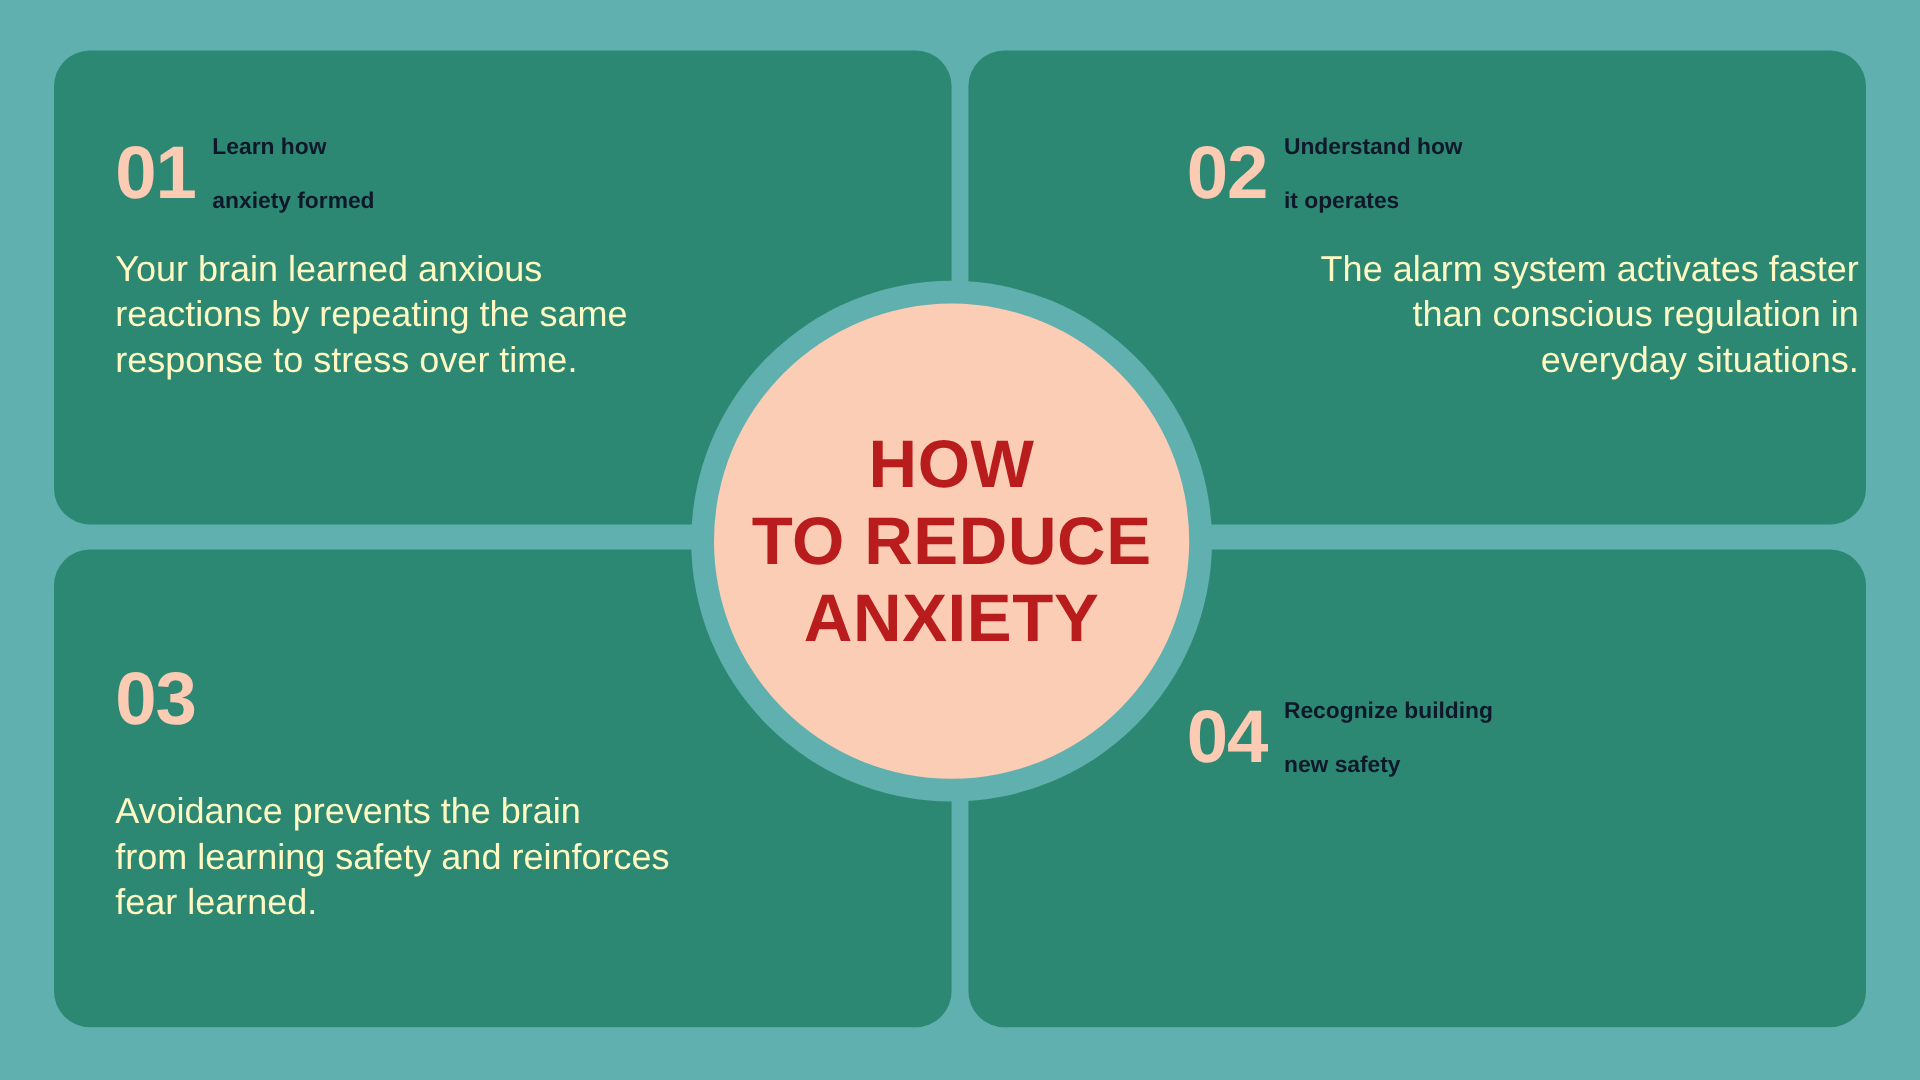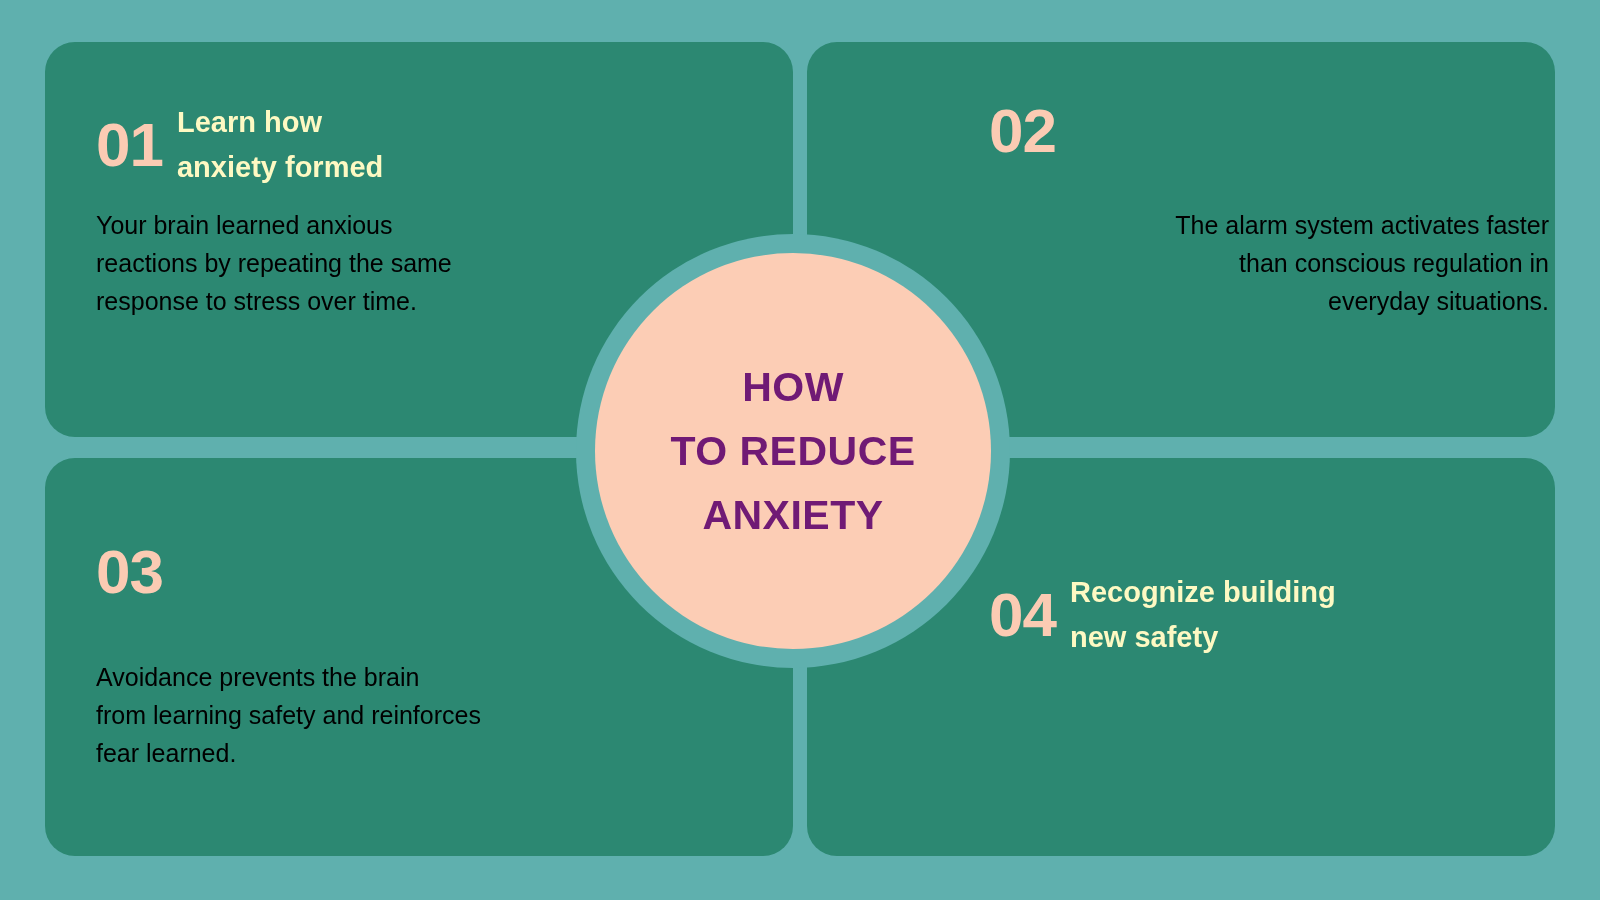--- a/index.html
+++ b/index.html
@@ -55,45 +55,45 @@
   .num {
     font-size:62px;
     font-weight:bold;
     color:#FBCBB3;
     line-height:1;
     letter-spacing:-1px;
     flex:0 0 auto;
   }
 
   .title {
-    font-size:29px;
+    font-size:19px;
     font-weight:bold;
-    color:#fef9c3;
+    color:#0f172a;
     line-height:45px;
     white-space:pre-line;
   }
 
   .body {
-    font-size:25px;
+    font-size:30px;
     font-weight:normal;
-    color:#000000;
+    color:#fef9c3;
     line-height:38px;
     white-space:pre-line;
   }
 
   
   #card-01 .head-row { position:absolute; left:51px; top:58px; }
   #card-01 .body     { position:absolute; left:51px; top:164px; width:560px; }
 
   
   #card-02 .head-row { position:absolute; left:182px; top:58px;align-items:center; }
   #card-02 .body     { position:absolute; left:182px; top:164px; width:560px;text-align:right; }
 
   
-  #card-03 .head-row { position:absolute; left:51px; top:83px; }
+  #card-03 .head-row { position:absolute; left:51px; top:94px; }
   #card-03 .body     { position:absolute; left:51px; top:200px; width:580px; }
 
   
   #card-04 .head-row { position:absolute; left:182px; top:112px; }
   #card-04 .body     { position:absolute; left:182px; top:200px; width:560px; }
 
   
   .center-circle {
     position:absolute;
     left:576px;
@@ -112,23 +112,23 @@
     width:396px;
     height:396px;
     border-radius:50%;
     background:#FCCDB5;
     display:flex;
     align-items:center;
     justify-content:center;
   }
 
   .center-title {
-    font-size:41px;
+    font-size:56px;
     font-weight:bold;
-    color:#701a75;
+    color:#b91c1c;
     line-height:64px;
     text-align:center;
     letter-spacing:0.5px;
     white-space:pre-line;
   }
 </style>
 </head>
 <body>
 
 <div class="infographic">
@@ -142,20 +142,22 @@
 anxiety formed</span>
       </div>
       <div class="body">Your brain learned anxious
 reactions by repeating the same
 response to stress over time.</div>
     </div>
 
     <div class="card" id="card-02">
       <div class="head-row">
         <span class="num">02</span>
+        <span class="title">Understand how
+it operates</span>
       </div>
       <div class="body">The alarm system activates faster
 than conscious regulation in
 everyday situations.</div>
     </div>
 
     <div class="card" id="card-03">
       <div class="head-row">
         <span class="num">03</span>
       </div>

